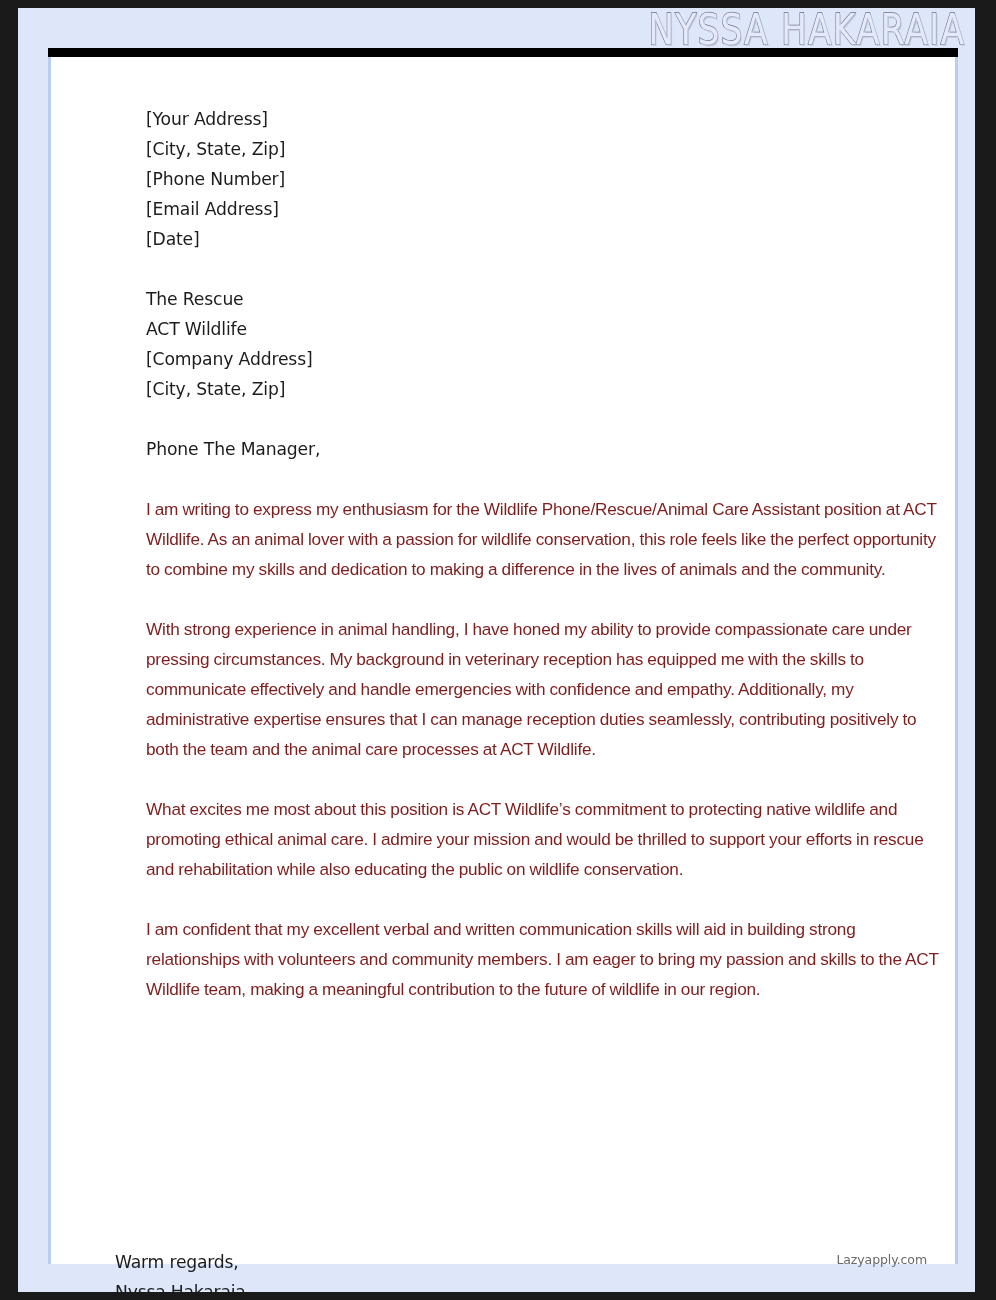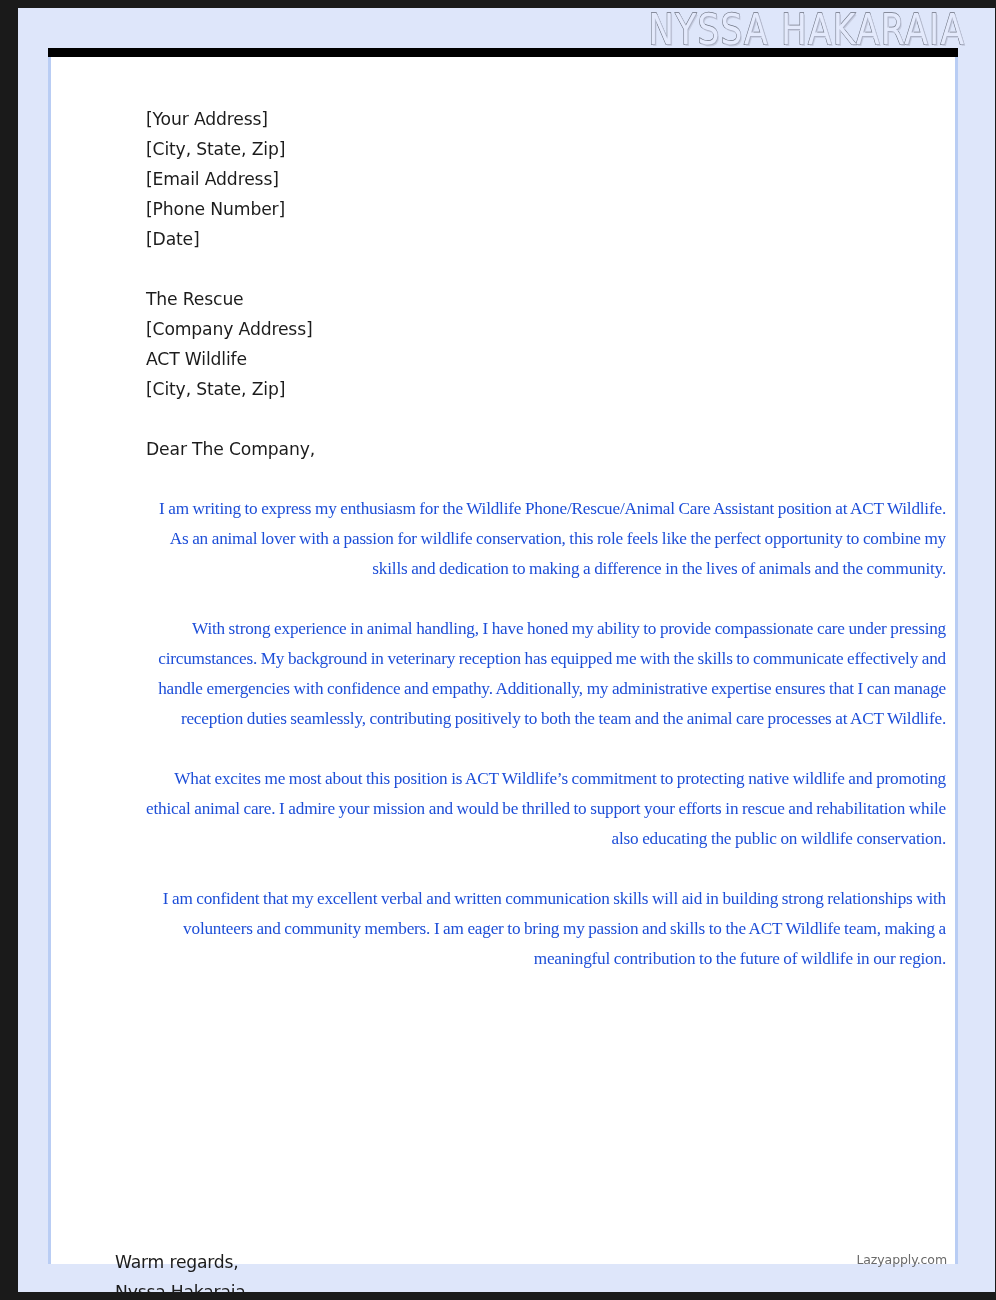--- a/index.html
+++ b/index.html
@@ -24,21 +24,20 @@
 
   
   .canvas {
     position: absolute;
     left: 18px;
     top: 8px;
     width: 957px;
     height: 1284px;
     background: #dee6fa;
     overflow: hidden;
-    padding-left: 20px;
   }
 
   
   .letterhead {
     position: absolute;
     left: 0;
     top: 0;
     width: 957px;
     height: 40px;
     display: flex;
@@ -105,28 +104,28 @@
     line-height: 30px;
     color: #1c1c1c;
     letter-spacing: -0.15px;
     width: 800px;
   }
   .addr-line { white-space: pre; }
 
   .spacer-sm { height: 30px; }
 
   .para {
-    font-family: Liberation Serif, serif;
+    font-family: Liberation Sans, sans-serif;
     font-size: 17.2px;
     line-height: 30px;
-    color: #1d4ed8;
+    color: #7f1d1d;
     letter-spacing: -0.2px;
     width: 800px;
     margin: 0;
-    text-align: right;
+    text-align: left;
     word-spacing: -0.4px;
   }
 
   
   .signoff-wrap {
     position: absolute;
     left: 30px;
     top: 1239px;
     width: 910px;
     box-sizing: border-box;
@@ -165,37 +164,37 @@
     <div class="head-rule"></div>
 
     <div class="sheet">
       <div class="sheet-inner">
 
         <div style="height:47px"></div>
 
         <div class="block">
           <div class="addr-line">[Your Address]</div>
           <div class="addr-line">[City, State, Zip]</div>
+          <div class="addr-line">[Phone Number]</div>
           <div class="addr-line">[Email Address]</div>
-          <div class="addr-line">[Phone Number]</div>
           <div class="addr-line">[Date]</div>
         </div>
 
         <div class="spacer-sm"></div>
 
         <div class="block">
           <div class="addr-line">The Rescue</div>
+          <div class="addr-line">ACT Wildlife</div>
           <div class="addr-line">[Company Address]</div>
-          <div class="addr-line">ACT Wildlife</div>
           <div class="addr-line">[City, State, Zip]</div>
         </div>
 
         <div class="spacer-sm"></div>
 
-        <div class="block">Dear The Company,</div>
+        <div class="block">Phone The Manager,</div>
 
         <div class="spacer-sm"></div>
 
         <p class="para">I am writing to express my enthusiasm for the Wildlife Phone/Rescue/Animal Care Assistant position at ACT Wildlife. As an animal lover with a passion for wildlife conservation, this role feels like the perfect opportunity to combine my skills and dedication to making a difference in the lives of animals and the community.</p>
         <div class="spacer-sm"></div>
 
         <p class="para">With strong experience in animal handling, I have honed my ability to provide compassionate care under pressing circumstances. My background in veterinary reception has equipped me with the skills to communicate effectively and handle emergencies with confidence and empathy. Additionally, my administrative expertise ensures that I can manage reception duties seamlessly, contributing positively to both the team and the animal care processes at ACT Wildlife.</p>
         <div class="spacer-sm"></div>
 
         <p class="para">What excites me most about this position is ACT Wildlife’s commitment to protecting native wildlife and promoting ethical animal care. I admire your mission and would be thrilled to support your efforts in rescue and rehabilitation while also educating the public on wildlife conservation.</p>

